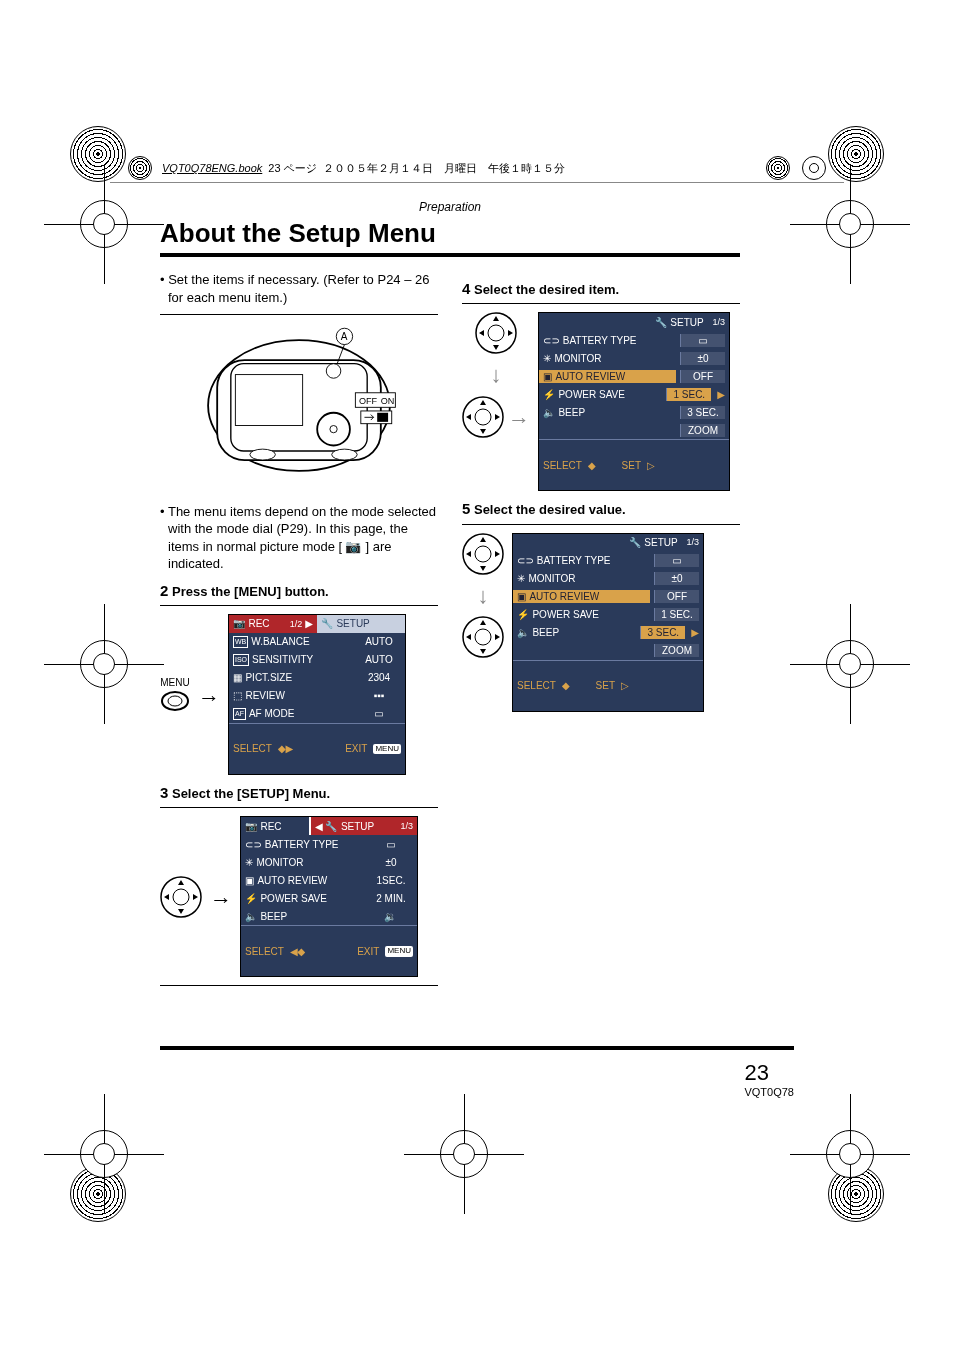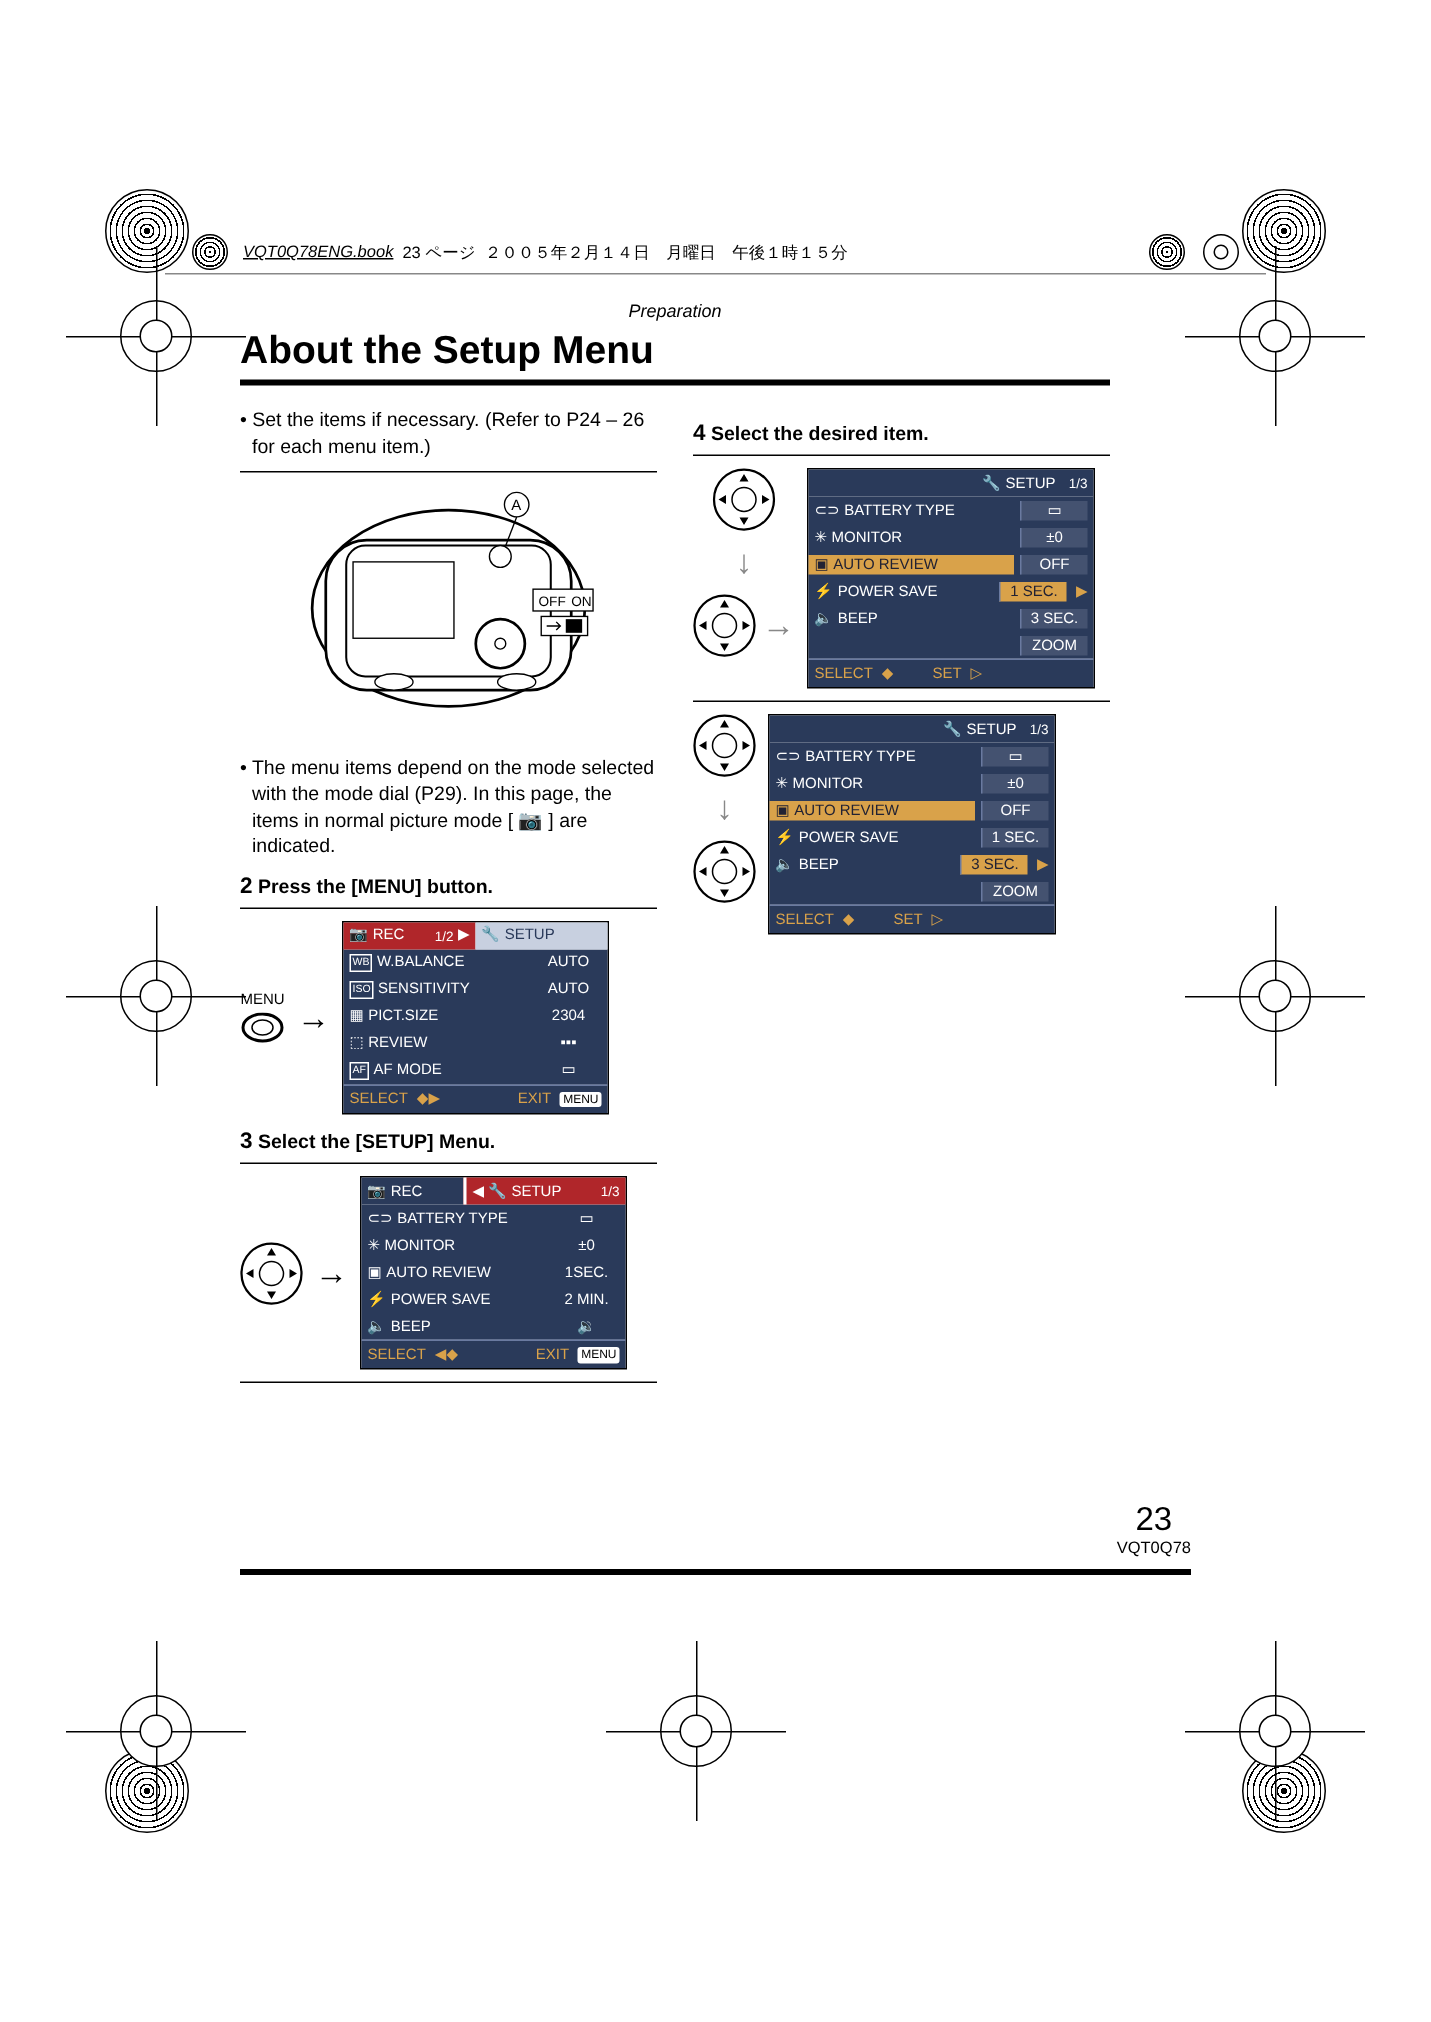--- a/index.html
+++ b/index.html
@@ -177,21 +177,21 @@
     padding: 0 4px;
     gap: 4px;
   }
   .lcd-row .l { flex: 1; display:flex; align-items:center; gap:3px; color:#fff; }
   .lcd-row .r { width: 44px; text-align:center; color:#fff; }
   .split .r { background:#445270; border-left:1px solid #6a7aa0; }
   .lcd-row.hl .l { background:#d9a24a; color:#223; margin-left:-4px; padding-left:4px; }
   .lcd-row.hl-r .r { background:#d9a24a; color:#223; }
   .lcd-foot {
     background:#2a3a5a;
-    display:flex; align-items:center; height:18px; padding:0 4px; gap:6px;
+    display:flex; align-items:center; height:18px; padding:16px 4px; gap:6px;
     color:#d9a24a; font-size:10px;
     border-top:1px solid #6a7aa0;
   }
   .lcd-foot .exit-box { background:#fff; color:#000; font-size:8px; padding:0 2px; border-radius:2px;}
   .pg-frac { font-size:9px; }
 
   .dpad-block { display:flex; flex-direction:column; align-items:center; gap:6px; }
   .dpad svg { display:block; }
   .dn-arrow { font-size:22px; color:#888; }
 
@@ -200,22 +200,22 @@
     padding:6px 8px;
     font-size:12.5px;
     font-weight:bold;
     margin: 10px 0;
     display:flex; flex-wrap:wrap; gap:4px;
   }
 
   .page-num {
     position:absolute;
     right: 160px;
-    top: 1000px;
-    text-align:center;
+    top: 1060px;
+    text-align:left;
   }
   .page-num .n { font-size:22px; }
   .page-num .code { font-size:11px; }
   .bottom-rule {
     position:absolute;
     left:160px; right:160px; top:1046px;
     height:4px; background:#000;
   }
 </style>
 </head>
@@ -458,20 +458,24 @@
                 </div>
               <div class="lcd-row">
                   <span class="l"></span>
                   <span class="r">ZOOM</span>
                 </div>
             </div>
             <div class="lcd-foot"><span>SELECT</span>◆ <span style="margin-left:20px">SET</span>▷</div>
           </div>
         </div>
 
+        <div class="step-line">
+          <span class="step-num">5</span>
+          <span class="step-text">Select the desired value.</span>
+        </div>
         <div class="step-rule"></div>
 
         <div class="menu-fig" style="align-items:flex-start;">
           <div class="dpad-block">
             <svg width="42" height="42">
                 <circle cx="21" cy="21" r="20" fill="#fff" stroke="#000" stroke-width="1.5"></circle>
                 <circle cx="21" cy="21" r="8" fill="#fff" stroke="#000"></circle>
                 <path d="M21 4 l3 5 h-6 z M21 38 l3 -5 h-6 z M4 21 l5 -3 v6 z M38 21 l-5 -3 v6 z" fill="#000"></path>
               </svg>
             <div class="dn-arrow">↓</div>

